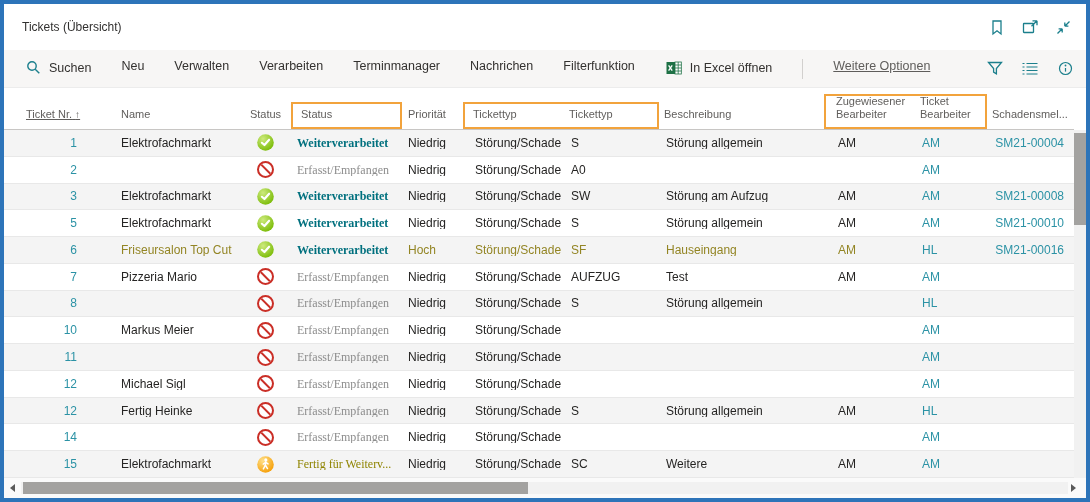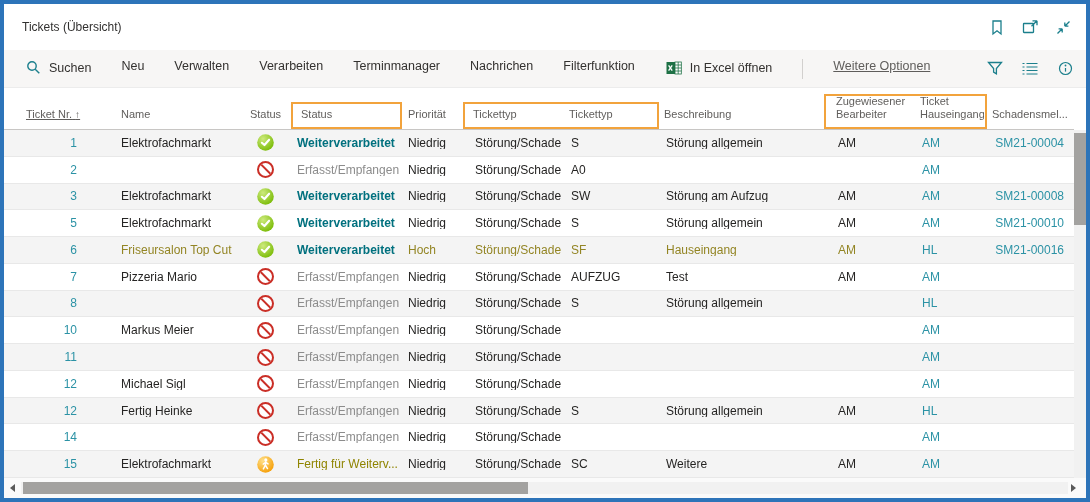--- a/index.html
+++ b/index.html
@@ -45,21 +45,21 @@
   .hl-bearbeiter{left:820px;top:6px;width:163px;height:35px;}
 
   .table-body{position:absolute;left:0;top:126px;width:1070px;height:348px;}
   .trow{height:calc(348px / 13);border-bottom:1px solid #e8e8e8;box-sizing:border-box;
         align-items:center;background:#fff;cursor:pointer;}
   .trow.alt{background:#f4f4f4;}
   .cell{font-size:12px;color:#252423;padding:0 8px;white-space:nowrap;overflow:hidden;line-height:1;}
   .c-nr{text-align:right;padding-right:36px;}
   .c-sm{text-align:right;padding-right:4px;}
   .c-typ,.c-code,.c-beschr,.c-zug,.c-bearb{padding-left:10px;}
-  .c-status{padding:0 4px;}
+  .c-status{padding:0 4px;font-family:Liberation Serif, serif;}
   .link{color:var(--link-teal,#2b92a5);}
   .st-done{color:var(--status-done,#00707e);font-weight:bold;}
   .st-pending{color:var(--status-pending,#8c8c8c);}
   .st-ready{color:var(--status-ready,#8f8400);}
   .trow.accent .plain{color:var(--accent-olive,#938524);}
   .c-sticon{display:flex;align-items:center;justify-content:center;padding:0;}
 
   
   .st-icon{display:inline-flex;width:17px;height:17px;align-items:center;justify-content:center;}
   .st-icon.blocked{width:13px;height:13px;border:2.4px solid #ca2e26;border-radius:50%;
@@ -168,21 +168,21 @@
       <span class="sort-arrow">↑</span>
     </div>
     <div class="hcell">Name</div>
     <div class="hcell h-sticon">Status</div>
     <div class="hcell">Status</div>
     <div class="hcell">Priorität</div>
     <div class="hcell">Tickettyp</div>
     <div class="hcell">Tickettyp</div>
     <div class="hcell">Beschreibung</div>
     <div class="hcell">Zugewiesener Bearbeiter</div>
-    <div class="hcell">Ticket Hauseingang</div>
+    <div class="hcell">Ticket Bearbeiter</div>
     <div class="hcell h-sm">Schadensmel...</div>
     <div class="hl-box hl-status"></div>
     <div class="hl-box hl-tickettyp"></div>
     <div class="hl-box hl-bearbeiter"></div>
   </div>
 
   <div class="table-body">
       <div class="trow grid-cols alt">
     <div class="cell c-nr link">1</div>
     <div class="cell c-name plain">Elektrofachmarkt</div>

